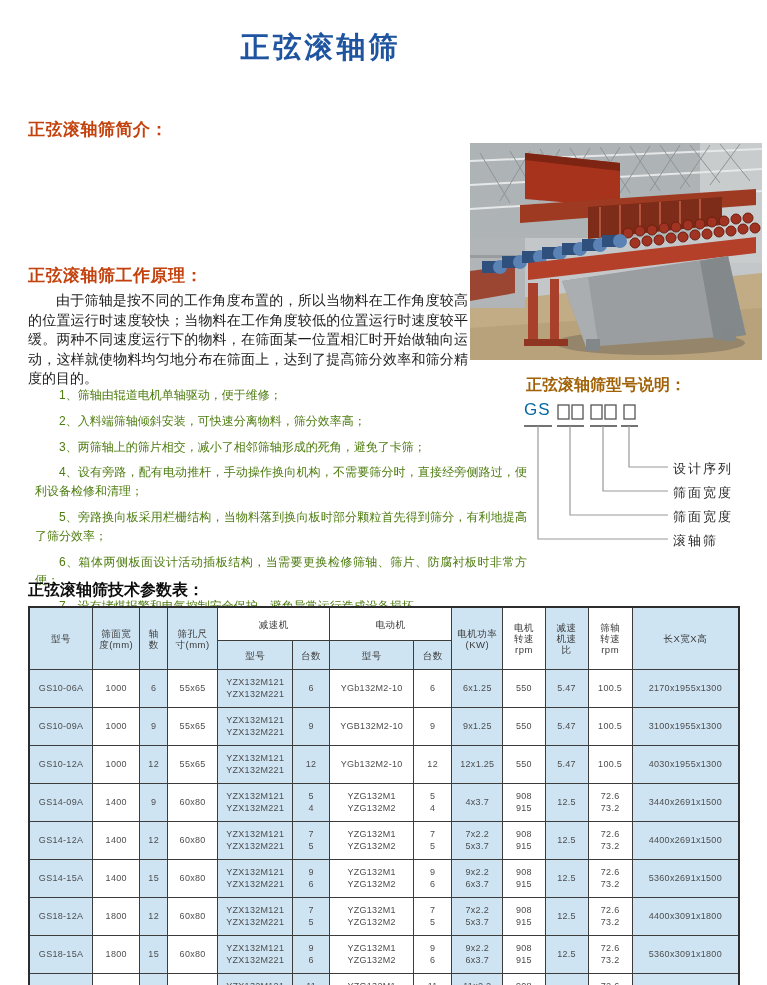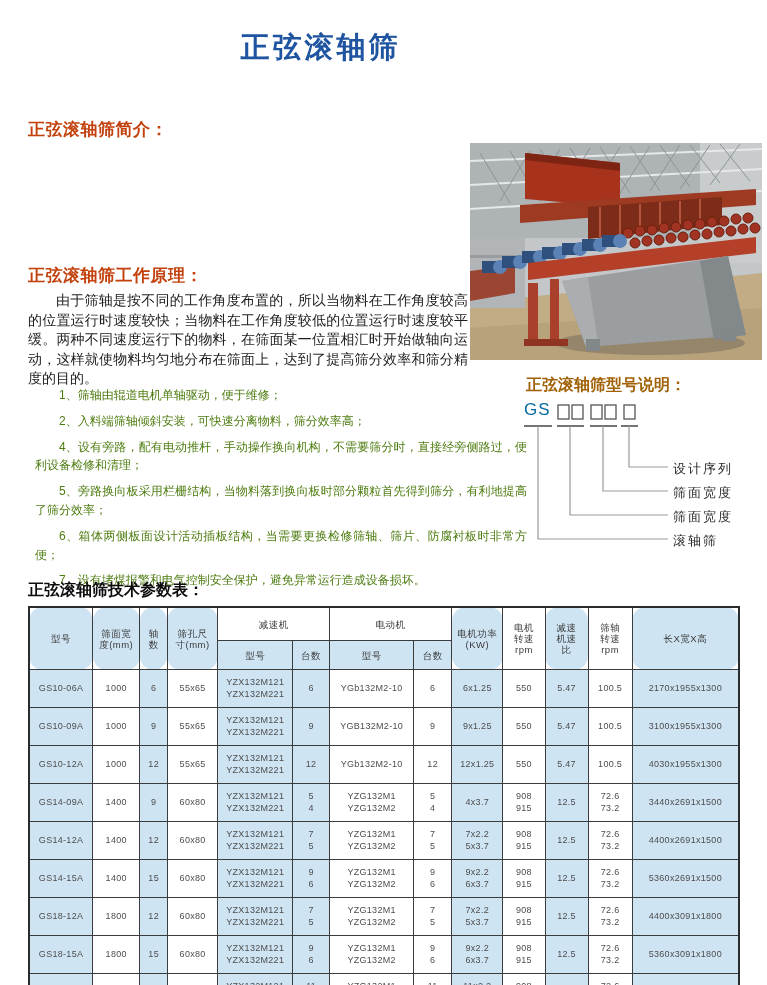--- a/index.html
+++ b/index.html
@@ -33,41 +33,42 @@
 
   .table-heading{position:absolute;left:28px;top:580px;font-size:16px;font-weight:bold;color:#0d0d0d;}
   .params-table{position:absolute;left:28px;top:606px;border-collapse:collapse;table-layout:fixed;
     width:712px;border:2px solid #2c2c2c;}
   .params-table th,.params-table td{border:1px solid #3c3c3c;text-align:center;vertical-align:middle;
     white-space:pre-line;padding:2px 1px;}
   .params-table th{font-size:9.5px;font-weight:normal;color:#3a3a3a;line-height:11px;letter-spacing:.5px;}
   .params-table td{font-size:9px;color:#4d4d4d;line-height:11.5px;letter-spacing:.3px;height:33px;}
   .blue{background:#cfe4f3;}
   .white{background:#ffffff;}
-  .hrow1 th{height:28px;border-radius:14px;} .hrow2 th{height:24px;}
+  .hrow1 th{height:28px;} .hrow2 th{height:24px;}
 </style>
 </head>
 <body>
 
 <div id="page">
 
   <div class="page-title">正弦滚轴筛</div>
 
   <div class="intro-section">
     <div class="section-heading">正弦滚轴筛简介：</div>
   </div>
 
   <div class="principle-section">
     <div class="section-heading">正弦滚轴筛工作原理：</div>
     <p class="body-text">由于筛轴是按不同的工作角度布置的，所以当物料在工作角度较高的位置运行时速度较快；当物料在工作角度较低的位置运行时速度较平缓。两种不同速度运行下的物料，在筛面某一位置相汇时开始做轴向运动，这样就使物料均匀地分布在筛面上，达到了提高筛分效率和筛分精度的目的。</p>
   </div>
 
   <div class="features-section">
     <p class="feature-item">1、筛轴由辊道电机单轴驱动，便于维修；</p>
     <p class="feature-item">2、入料端筛轴倾斜安装，可快速分离物料，筛分效率高；</p>
+    <p class="feature-item">3、两筛轴上的筛片相交，减小了相邻筛轴形成的死角，避免了卡筛；</p>
     <p class="feature-item">4、设有旁路，配有电动推杆，手动操作换向机构，不需要筛分时，直接经旁侧路过，便利设备检修和清理；</p>
     <p class="feature-item">5、旁路换向板采用栏栅结构，当物料落到换向板时部分颗粒首先得到筛分，有利地提高了筛分效率；</p>
     <p class="feature-item">6、箱体两侧板面设计活动插板结构，当需要更换检修筛轴、筛片、防腐衬板时非常方便；</p>
     <p class="feature-item">7、设有堵煤报警和电气控制安全保护，避免异常运行造成设备损坏。</p>
   </div>
 
   <div class="photo-wrap">
     <svg width="292" height="217" viewBox="0 0 292 217">
 
       <rect x="0" y="0" width="292" height="217" fill="#c3c7c9"></rect>

